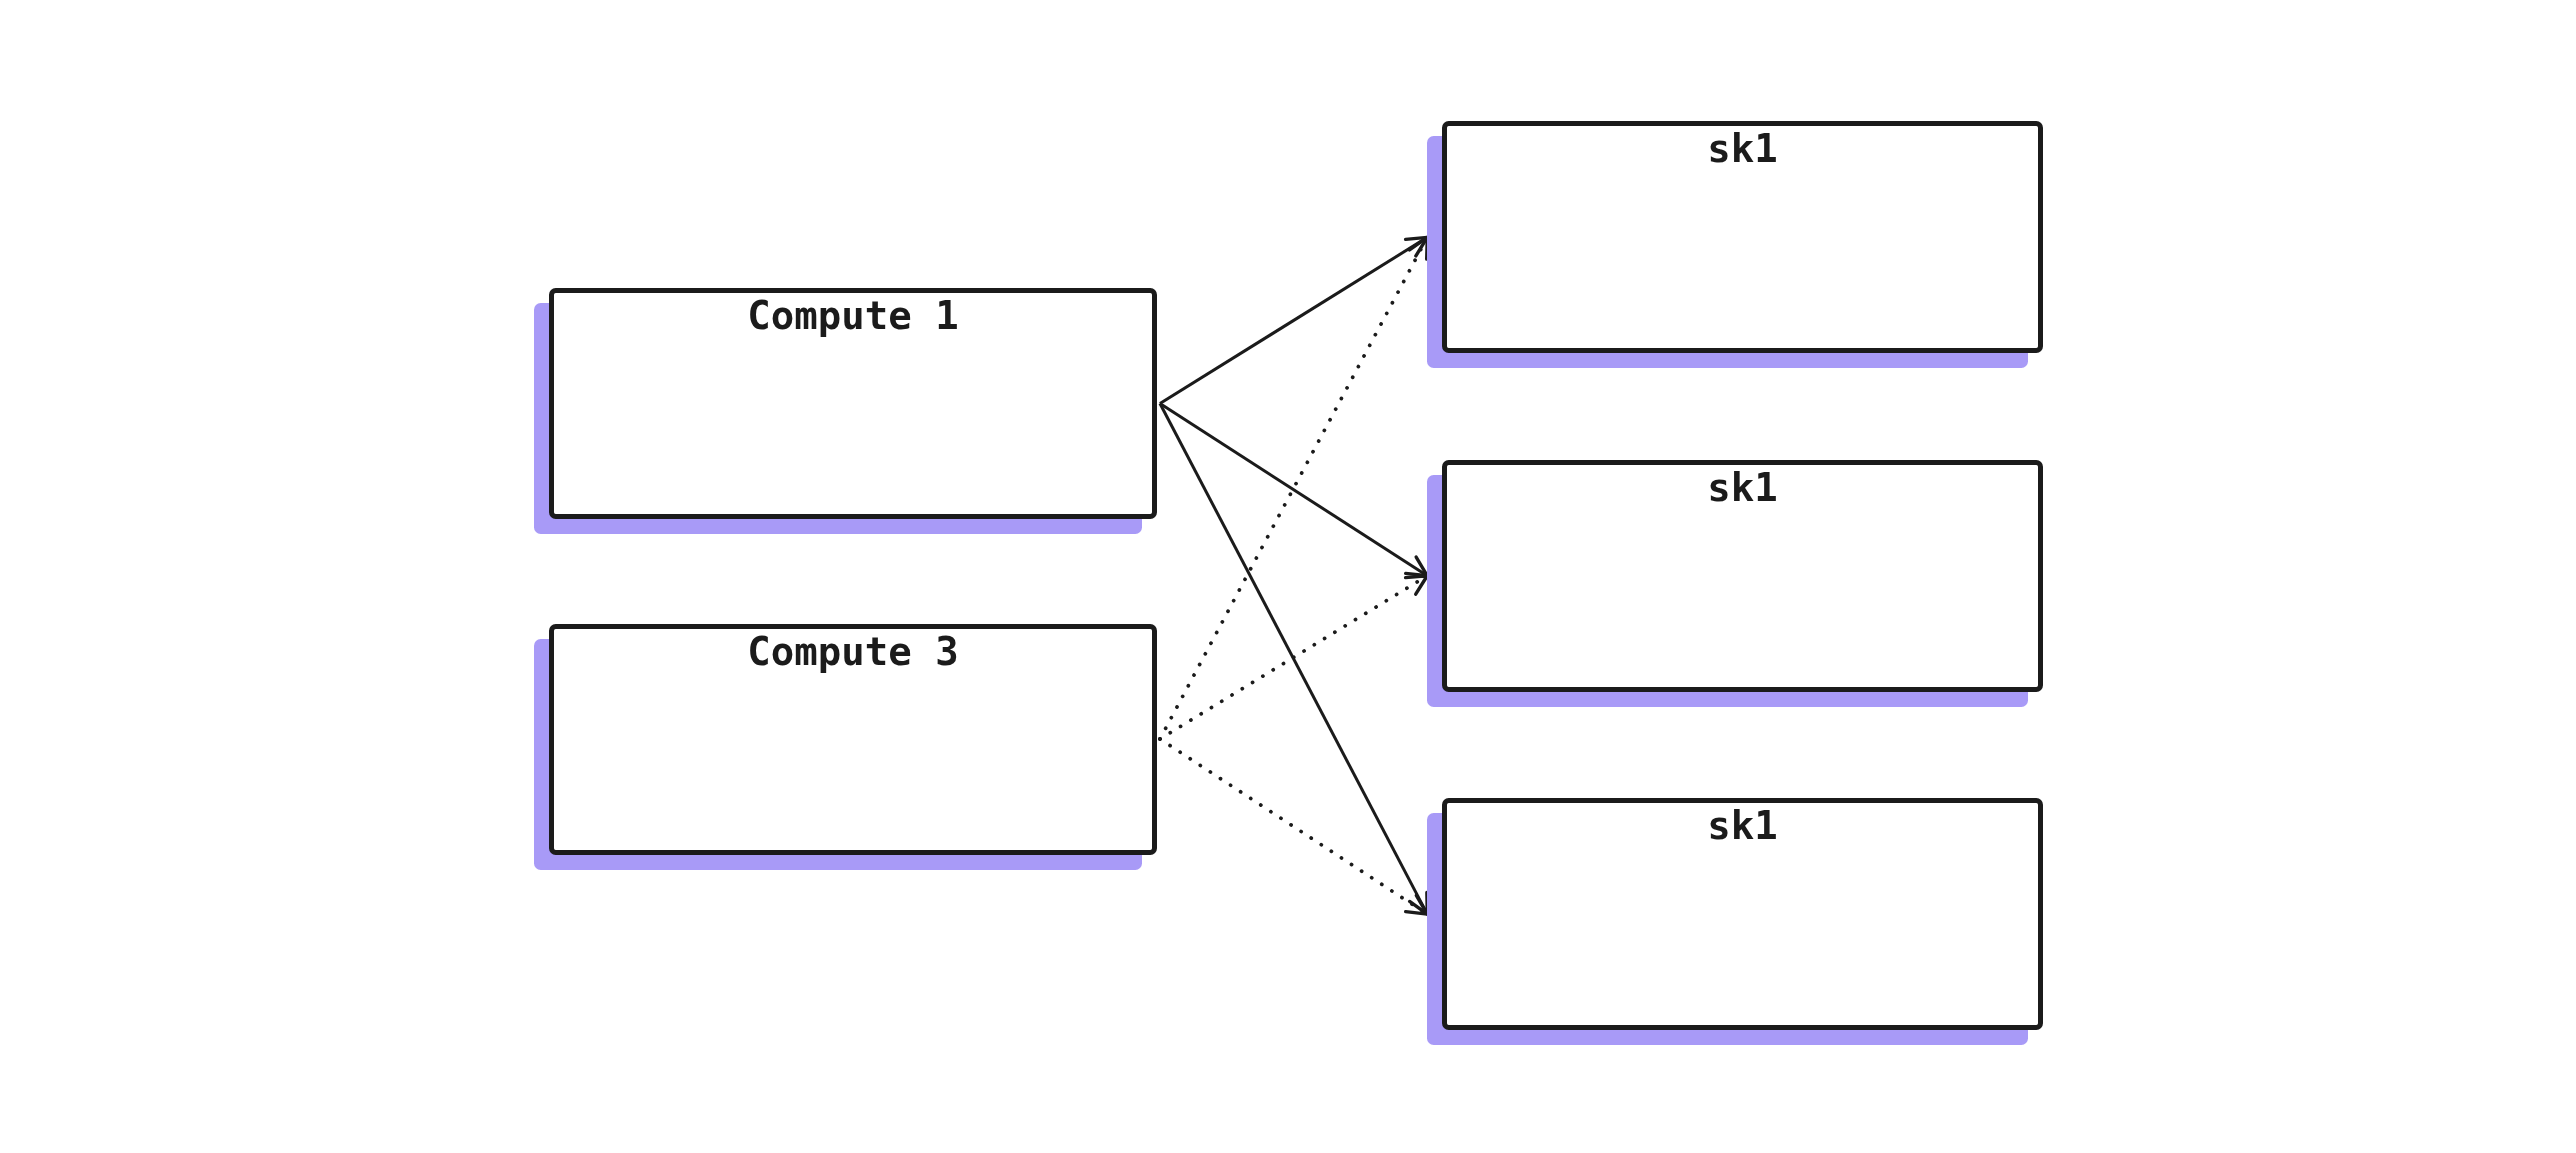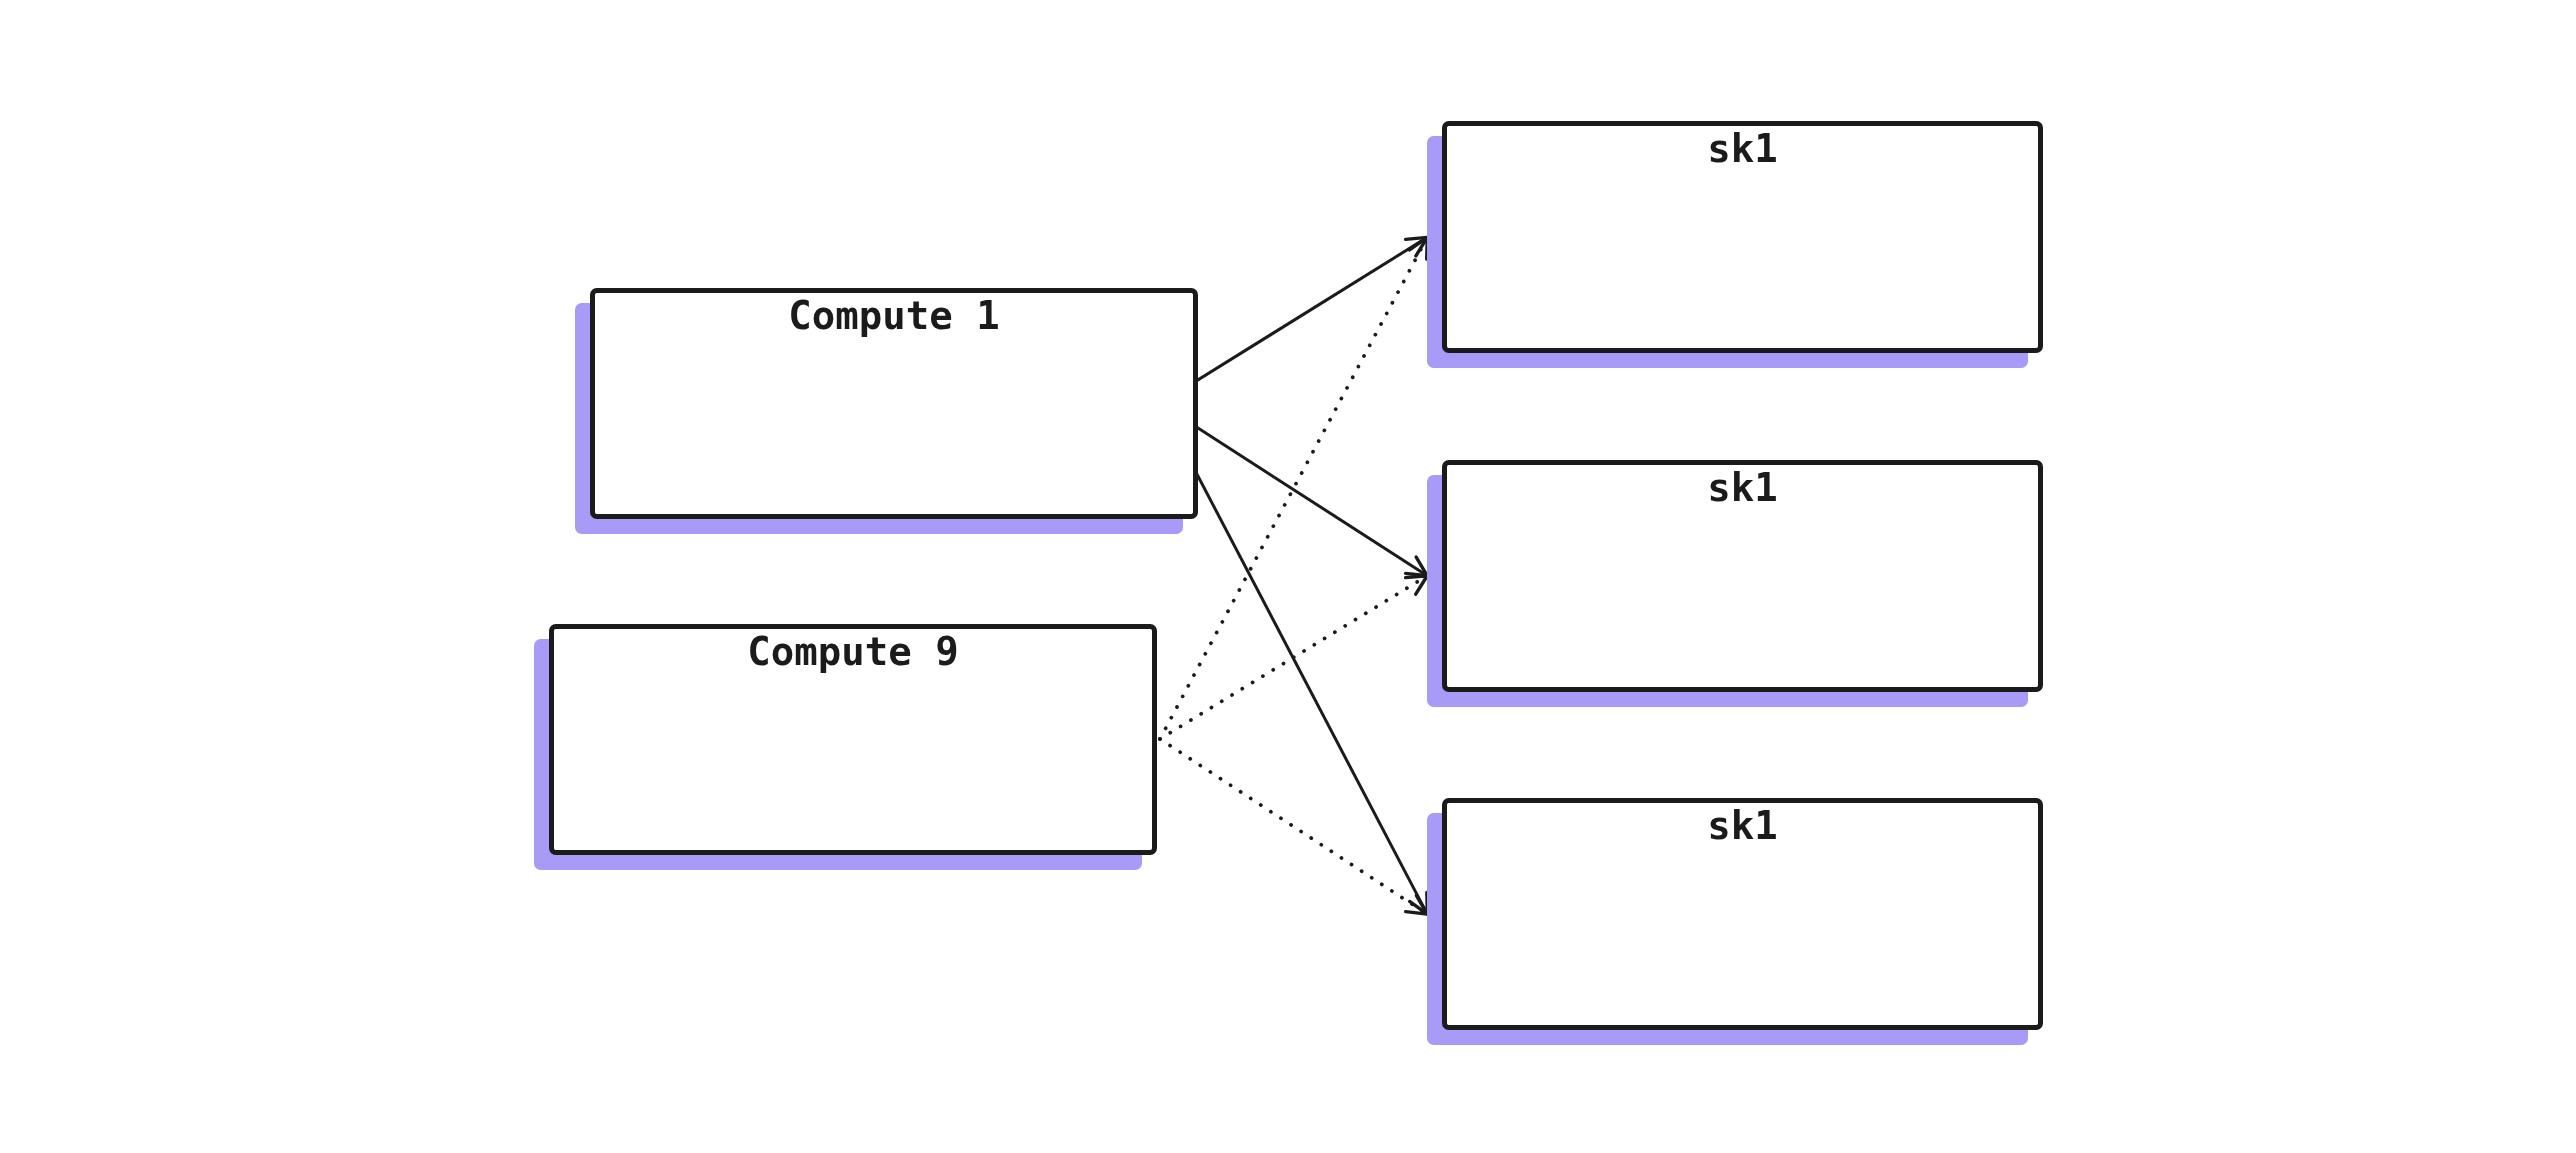--- a/index.html
+++ b/index.html
@@ -45,21 +45,21 @@
     align-items: flex-start;
     justify-content: center;
   }
   .node-label {
     font-weight: 700;
     font-size: 39px;
     color: var(--text);
     letter-spacing: 0px;
     white-space: pre;
   }
-  .n-compute-1 { left: 549px;  top: 288px;  width: 608px; height: 231px; margin-left: 41px; }
+  .n-compute-1 { left: 549px;  top: 288px;  width: 608px; height: 231px; }
   .n-compute-2 { left: 549px;  top: 624px;  width: 608px; height: 231px; }
   .n-sk1-a     { left: 1442px; top: 121px;  width: 601px; height: 232px; }
   .n-sk1-b     { left: 1442px; top: 460px;  width: 601px; height: 232px; }
   .n-sk1-c     { left: 1442px; top: 798px; width: 601px; height: 232px; }
 </style>
 </head>
 <body>
 
 <div class="canvas">
 
@@ -77,21 +77,21 @@
     <line class="edge dotted" x1="1549" y1="987" x2="1906" y2="317" marker-end="url(#arrowhead)"></line>
     <line class="edge dotted" x1="1549" y1="987" x2="1906" y2="769" marker-end="url(#arrowhead)"></line>
     <line class="edge dotted" x1="1549" y1="987" x2="1906" y2="1221" marker-end="url(#arrowhead)"></line>
   </svg>
 
   <div class="node n-compute-1">
     <span class="node-label">Compute 1</span>
   </div>
 
   <div class="node n-compute-2">
-    <span class="node-label">Compute 9</span>
+    <span class="node-label">Compute 3</span>
   </div>
 
   <div class="node n-sk1-a">
     <span class="node-label">sk1</span>
   </div>
 
   <div class="node n-sk1-b">
     <span class="node-label">sk1</span>
   </div>
 

